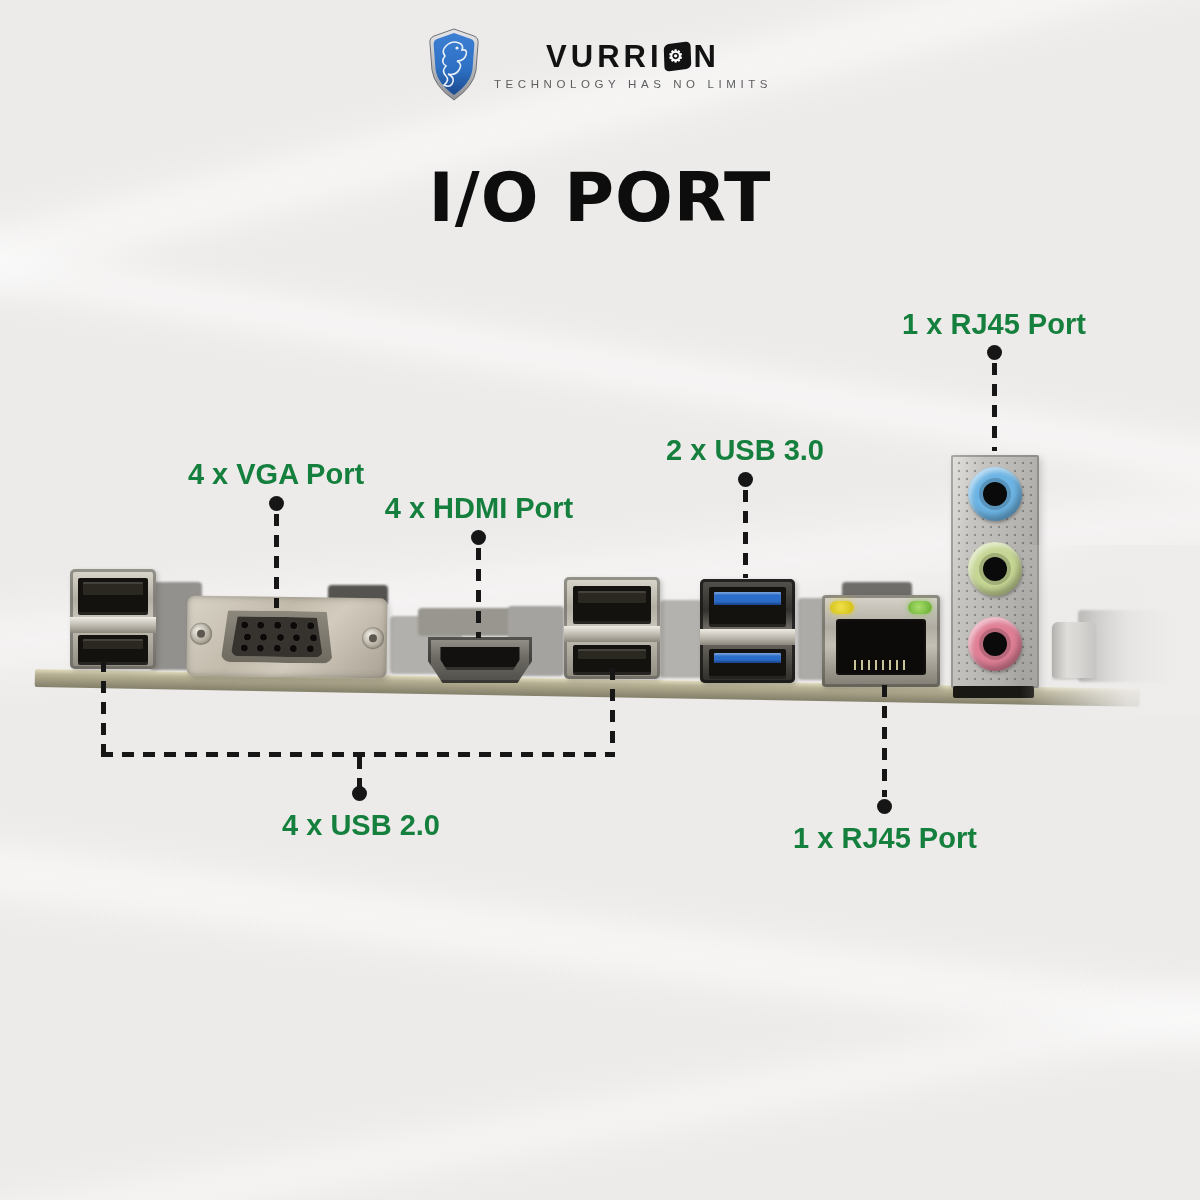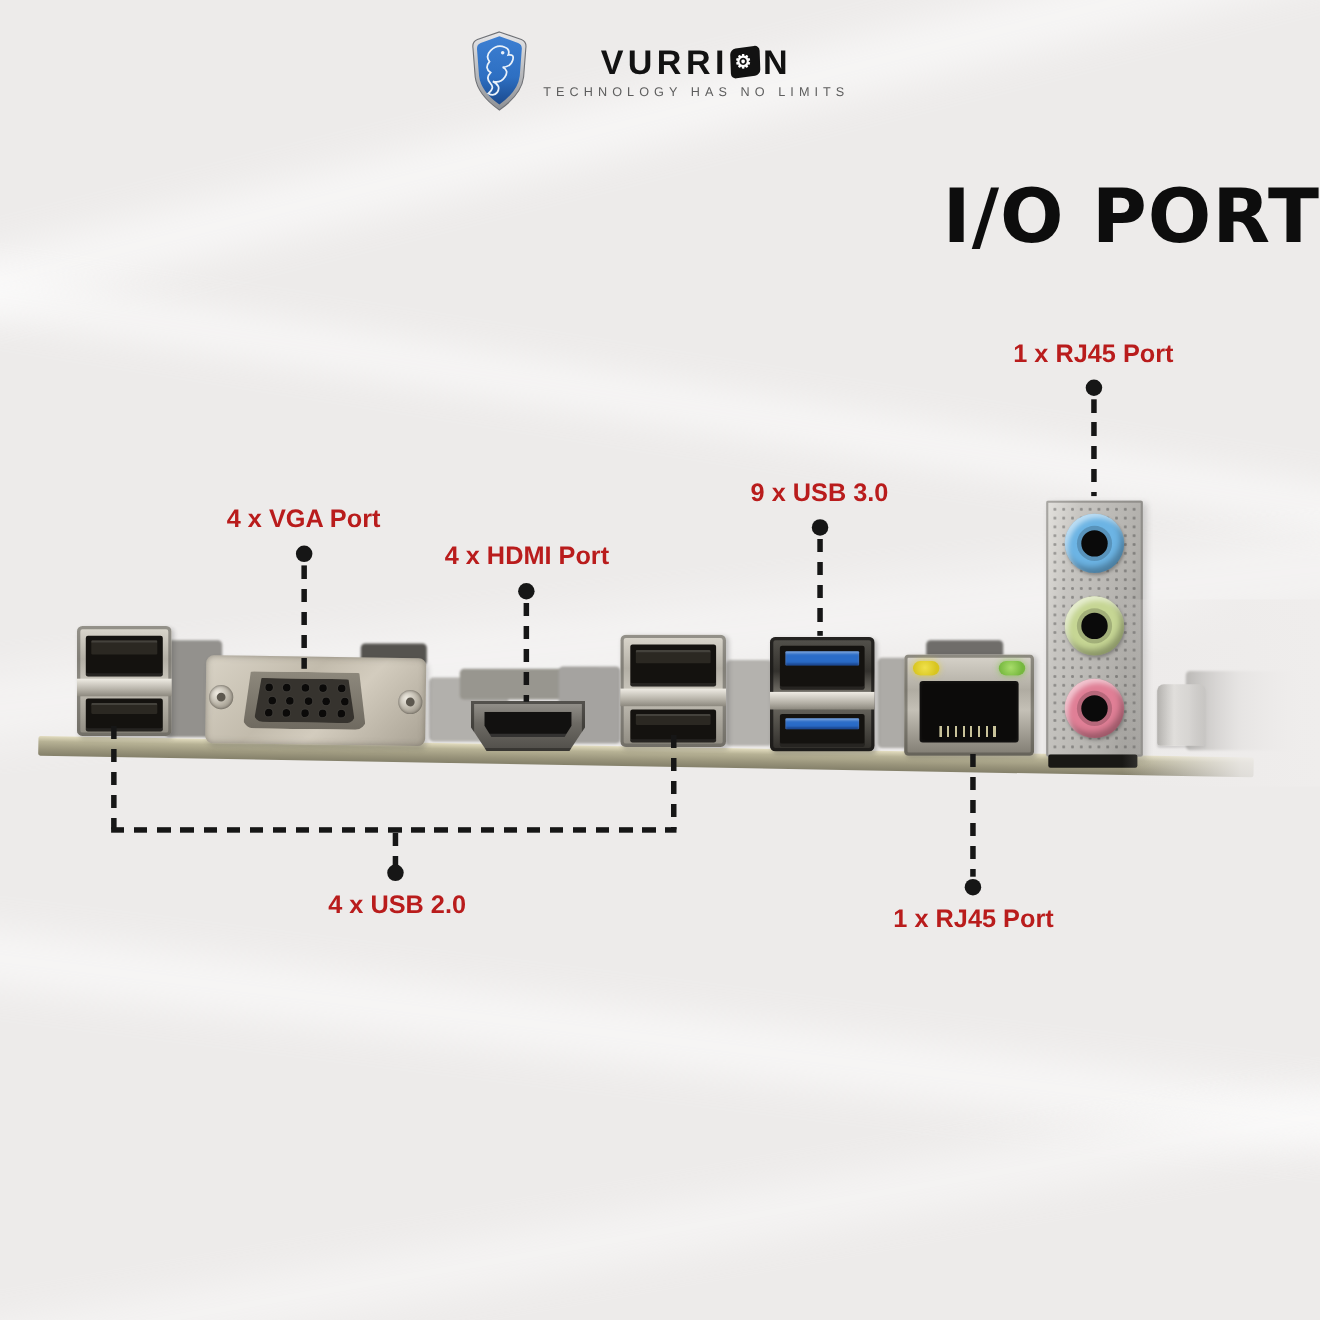--- a/index.html
+++ b/index.html
@@ -16,21 +16,21 @@
 
   
   .logo{position:absolute;left:0;top:28px;width:1200px;display:flex;justify-content:center;align-items:center;gap:14px;}
   .logo-textcol{display:flex;flex-direction:column;align-items:center;}
   .logo-name{display:flex;align-items:center;font-weight:700;font-size:31px;letter-spacing:4px;color:#121212;line-height:1;}
   .logo-o{display:inline-flex;align-items:center;justify-content:center;width:27px;height:27px;background:#121212;border-radius:5px;transform:rotate(-8deg) skewX(-6deg);margin:0 3px 0 1px;}
   .logo-o span{color:#fff;font-size:17px;transform:skewX(6deg) rotate(8deg);line-height:1;}
   .logo-tagline{margin-top:6px;font-size:11.5px;letter-spacing:4.6px;color:#5d5d5d;font-weight:400;}
 
   
-  .page-title{position:absolute;left:0;top:158px;width:1200px;text-align:right;font-size:68px;font-weight:700;letter-spacing:1px;color:#0d0d0d;font-family:"DejaVu Sans","Liberation Sans",sans-serif;}
+  .page-title{position:absolute;left:0;top:158px;width:1200px;text-align:center;font-size:68px;font-weight:700;letter-spacing:1px;color:#0d0d0d;font-family:"DejaVu Sans","Liberation Sans",sans-serif;}
 
   
   .scene{position:absolute;left:0;top:0;width:1200px;height:1200px;}
   .pcb{position:absolute;left:35px;top:669px;width:1105px;height:18px;transform:rotate(1.02deg);transform-origin:0 0;background:linear-gradient(180deg,#e3ddc0 0%,#b7b295 28%,#98937a 70%,#84806a 100%);z-index:2;border-radius:2px;}
 
   .part{position:absolute;}
   .bgpart{position:absolute;z-index:1;filter:blur(1px);border-radius:4px;}
 
   
   .usb-stack{z-index:3;border-radius:5px;background:linear-gradient(180deg,#dcd8ce 0%,#b3afa5 30%,#c9c5bb 50%,#8f8b81 100%);box-shadow:inset 0 0 0 3px rgba(90,88,82,.55), 2px 2px 4px rgba(60,60,60,.25);}
@@ -69,21 +69,21 @@
   .jack{position:absolute;left:50%;transform:translateX(-50%);width:54px;height:54px;border-radius:50%;}
   .jack .ring{position:absolute;inset:0;border-radius:50%;box-shadow:inset 3px 4px 5px rgba(255,255,255,.55),inset -3px -5px 6px rgba(0,0,0,.3),1px 2px 3px rgba(40,40,40,.35);}
   .jack .hole{position:absolute;left:50%;top:50%;width:24px;height:24px;transform:translate(-50%,-50%);border-radius:50%;background:#0a0a0a;box-shadow:0 0 0 4px rgba(0,0,0,.18);}
 
   
   .cap{z-index:2;border-radius:6px 6px 3px 3px;background:linear-gradient(90deg,#9e9c98 0%,#d8d6d2 35%,#c2c0bc 65%,#8e8c88 100%);box-shadow:0 2px 2px rgba(90,90,90,.3);}
 
   .fade-right{position:absolute;left:1020px;top:545px;width:180px;height:170px;background:linear-gradient(90deg,rgba(237,235,234,0) 0%,rgba(238,236,235,.85) 60%,#efedec 100%);z-index:6;}
 
   
-  .callout-label{position:absolute;transform:translateX(-50%);white-space:nowrap;font-size:23px;font-weight:600;color:#b91c1c;z-index:10;}
+  .callout-label{position:absolute;transform:translateX(-50%);white-space:nowrap;font-size:29px;font-weight:600;color:#15803d;z-index:10;}
   .dot{position:absolute;width:15px;height:15px;border-radius:50%;background:var(--dash);z-index:10;}
   .vdash{position:absolute;width:5px;background:repeating-linear-gradient(180deg,var(--dash) 0 12px,transparent 12px 21px);z-index:9;}
   .hdash{position:absolute;height:5px;background:repeating-linear-gradient(90deg,var(--dash) 0 12px,transparent 12px 21px);z-index:9;}
 
   :root{--dash:#161616;--usb3-blue:#2a6cc8;--led-yellow:#d8c520;--led-green:#76b83f;}
 </style>
 </head>
 <body>
 
 <div class="canvas">
@@ -232,21 +232,21 @@
     <div class="fade-right"></div>
 
     <div class="callout-label" style="left:276px;top:458px;">4 x VGA Port</div>
     <div class="dot" style="left:269px;top:496px;"></div>
     <div class="vdash" style="left:274px;top:514px;height:94px;"></div>
 
     <div class="callout-label" style="left:479px;top:492px;">4 x HDMI Port</div>
     <div class="dot" style="left:471px;top:530px;"></div>
     <div class="vdash" style="left:476px;top:548px;height:90px;"></div>
 
-    <div class="callout-label" style="left:745px;top:434px;">9 x USB 3.0</div>
+    <div class="callout-label" style="left:745px;top:434px;">2 x USB 3.0</div>
     <div class="dot" style="left:738px;top:472px;"></div>
     <div class="vdash" style="left:743px;top:490px;height:88px;"></div>
 
     <div class="callout-label" style="left:994px;top:308px;">1 x RJ45 Port</div>
     <div class="dot" style="left:987px;top:345px;"></div>
     <div class="vdash" style="left:992px;top:363px;height:88px;"></div>
 
     <div class="vdash" style="left:101px;top:660px;height:94px;"></div>
     <div class="vdash" style="left:610px;top:668px;height:86px;"></div>
     <div class="hdash" style="left:101px;top:752px;width:514px;"></div>

